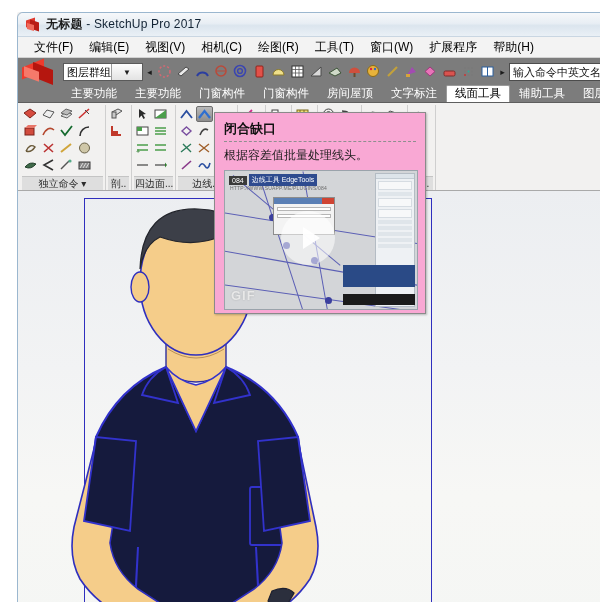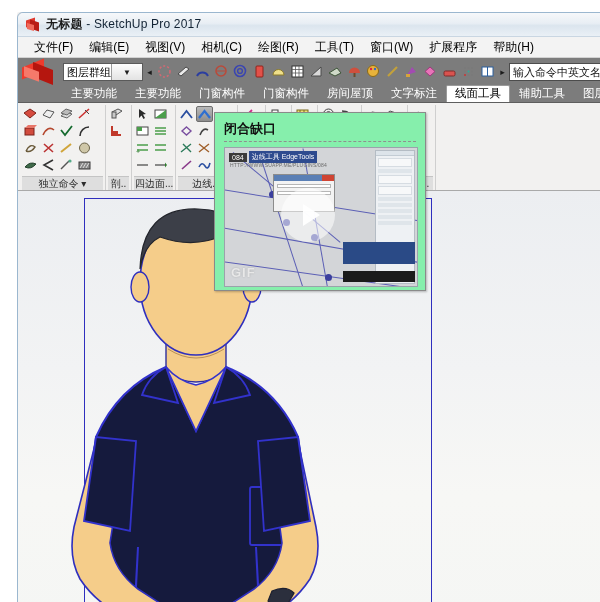--- a/index.html
+++ b/index.html
@@ -218,21 +218,21 @@
     width: 348px; height: 470px;
     border: 1px solid #2f2fbe;
     background: transparent;
   }
 
   
   .tooltip {
     position: absolute;
     left: 214px; top: 112px;
     width: 212px;
-    background: #86efac;
+    background: #f9a8d4;
     border: 1px solid #8a8a8a;
     box-shadow: 1px 1px 2px rgba(0,0,0,0.25);
     z-index: 60;
     padding: 7px 9px 3px 9px;
   }
   .tt-title {
     font-size: 13px; font-weight:700; color:#111;
     margin-bottom: 3px;
   }
   .tt-sub {
@@ -954,20 +954,21 @@
 
         <path d="M116 430 Q178 450 242 430 L250 468 L110 468 Z" fill="#7a6446" stroke="#4e4029" stroke-width="1.2"></path>
         <path d="M178 444 L178 468" stroke="#5c4b31" stroke-width="1.4"></path>
       </svg>
     </div>
   </div>
 
   <div class="tooltip">
     <div class="tt-title">闭合缺口</div>
     <div class="tt-dash"></div>
+    <div class="tt-desc">根据容差值批量处理线头。</div>
 
     <div class="tt-media">
       <div class="gif-bg"></div>
 
       <div class="gif-line" style="left:-10px; top:40px;  width:210px; transform:rotate(9deg);"></div>
       <div class="gif-line" style="left:-10px; top:78px;  width:210px; transform:rotate(10deg);"></div>
       <div class="gif-line" style="left:-10px; top:112px; width:210px; transform:rotate(8deg);"></div>
       <div class="gif-line" style="left:36px;  top:10px;  width:150px; transform:rotate(72deg);"></div>
       <div class="gif-line" style="left:78px;  top:0px;   width:150px; transform:rotate(80deg);"></div>
       <div class="gif-line" style="left:8px;   top:4px;   width:140px; transform:rotate(40deg);"></div>

